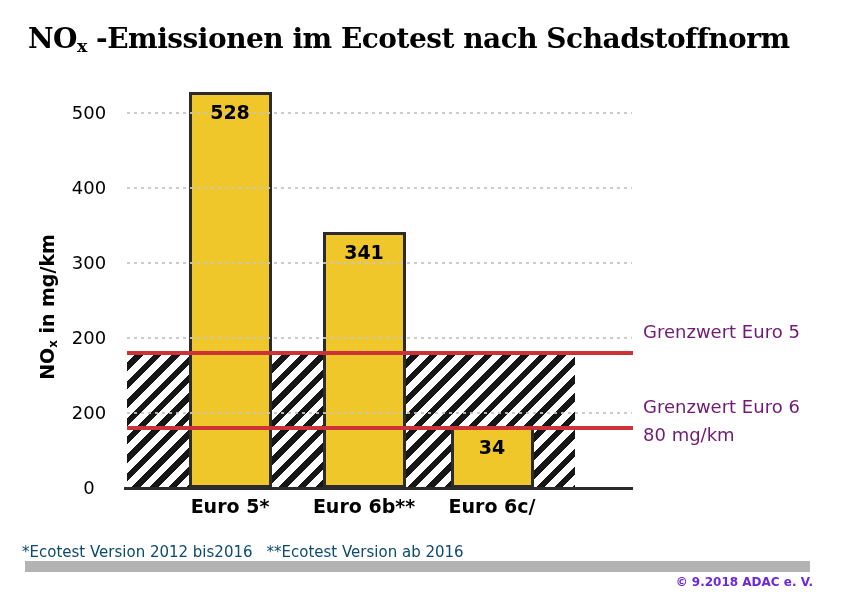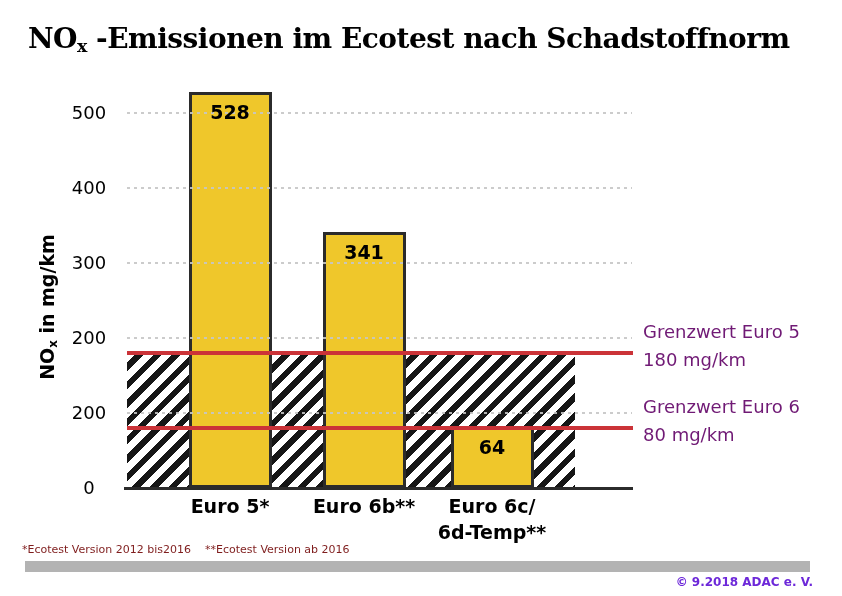--- a/index.html
+++ b/index.html
@@ -21,73 +21,71 @@
   }
   .gridline{height:2px;background:repeating-linear-gradient(90deg,rgba(198,198,198,.9) 0 3px,transparent 3px 7px);}
   .ytick{width:58px;text-align:center;font-size:18px;line-height:20px;color:#000;}
   .hatch{background:repeating-linear-gradient(135deg,#ffffff 0 7px,#161616 7px 13px);}
   .bar{box-sizing:border-box;}
   .bar-label{width:90px;text-align:center;font-weight:bold;font-size:19px;}
   .limit-line{height:4px;}
   .limit-label{font-size:18px;line-height:28px;color:#701a75;white-space:nowrap;}
   .xlabel{width:180px;text-align:center;font-weight:bold;font-size:19px;line-height:26px;}
   .baseline{height:3px;background:#2b2b2b;}
-  .footnote{left:22px;top:543px;font-size:11px;color:#7f1d1d;}
+  .footnote{left:22px;top:543px;font-size:15px;color:#0c4a6e;}
   .footnote span{margin-right:14px;}
   .divider{left:25px;top:561px;width:785px;height:11px;background:#b3b3b3;}
   .copyright{right:29px;top:575px;font-size:12px;font-weight:600;color:#6d28d9;}
 </style>
 </head>
 <body>
 
 <div id="stage">
 
   <div class="abs title"><span>NO</span><span class="sub">x</span><span> -Emissionen im Ecotest nach Schadstoffnorm</span></div>
 
   <div class="abs ylabel"><span>NO</span><span class="sub">x</span><span> in mg/km</span></div>
 
   <div id="plot">
       <div class="abs hatch" style="left: 127px; top: 352.5px; width: 448px; height: 135px; z-index: 1;"></div>
       <div class="abs bar" style="left: 188.5px; top: 91.5px; width: 83px; height: 396px; z-index: 2; background: rgb(239, 199, 43); border: 3px solid rgb(43, 43, 43);"></div>
       <div class="abs bar-label" style="left: 185px; top: 100.5px; z-index: 6;">528</div>
       <div class="abs bar" style="left: 322.5px; top: 231.75px; width: 83px; height: 255.75px; z-index: 2; background: rgb(239, 199, 43); border: 3px solid rgb(43, 43, 43);"></div>
       <div class="abs bar-label" style="left: 319px; top: 240.75px; z-index: 6;">341</div>
       <div class="abs bar" style="left: 450.5px; top: 426.75px; width: 83px; height: 60.75px; z-index: 2; background: rgb(239, 199, 43); border: 3px solid rgb(43, 43, 43);"></div>
-      <div class="abs bar-label" style="left: 447px; top: 435.75px; z-index: 6;">64</div>
+      <div class="abs bar-label" style="left: 447px; top: 435.75px; z-index: 6;">34</div>
       <div class="abs ytick" style="left: 60px; top: 477.5px; z-index: 6;">0</div>
       <div class="abs gridline" style="left: 127px; top: 411.5px; width: 505px; z-index: 3;"></div>
       <div class="abs ytick" style="left: 60px; top: 402.5px; z-index: 6;">200</div>
       <div class="abs gridline" style="left: 127px; top: 336.5px; width: 505px; z-index: 3;"></div>
       <div class="abs ytick" style="left: 60px; top: 327.5px; z-index: 6;">200</div>
       <div class="abs gridline" style="left: 127px; top: 261.5px; width: 505px; z-index: 3;"></div>
       <div class="abs ytick" style="left: 60px; top: 252.5px; z-index: 6;">300</div>
       <div class="abs gridline" style="left: 127px; top: 186.5px; width: 505px; z-index: 3;"></div>
       <div class="abs ytick" style="left: 60px; top: 177.5px; z-index: 6;">400</div>
       <div class="abs gridline" style="left: 127px; top: 111.5px; width: 505px; z-index: 3;"></div>
       <div class="abs ytick" style="left: 60px; top: 102.5px; z-index: 6;">500</div>
       <div class="abs limit-line" style="left: 127px; top: 350.5px; width: 506px; background: rgb(203, 51, 56); z-index: 5;"></div>
       <div class="abs limit-label" style="left: 643px; top: 317.5px; z-index: 6;">
         <div>Grenzwert Euro 5</div>
-        <div>180 mg/km</div>
       </div>
       <div class="abs limit-line" style="left: 127px; top: 425.5px; width: 506px; background: rgb(203, 51, 56); z-index: 5;"></div>
       <div class="abs limit-label" style="left: 643px; top: 392.5px; z-index: 6;">
         <div>Grenzwert Euro 6</div>
         <div>80 mg/km</div>
       </div>
       <div class="abs baseline" style="left: 124px; top: 486.5px; width: 509px; z-index: 4;"></div>
       <div class="abs xlabel" style="left: 140px; top: 493px; z-index: 6;">
         <div>Euro 5*</div>
       </div>
       <div class="abs xlabel" style="left: 274px; top: 493px; z-index: 6;">
         <div>Euro 6b**</div>
       </div>
       <div class="abs xlabel" style="left: 402px; top: 493px; z-index: 6;">
         <div>Euro 6c/</div>
-        <div>6d-Temp**</div>
       </div>
     </div>
 
   <div class="abs footnote">
     <span>*Ecotest Version 2012 bis2016</span><span>**Ecotest Version ab 2016</span>
   </div>
 
   <div class="abs divider"></div>
 
   <div class="abs copyright">© 9.2018 ADAC e. V.</div>

